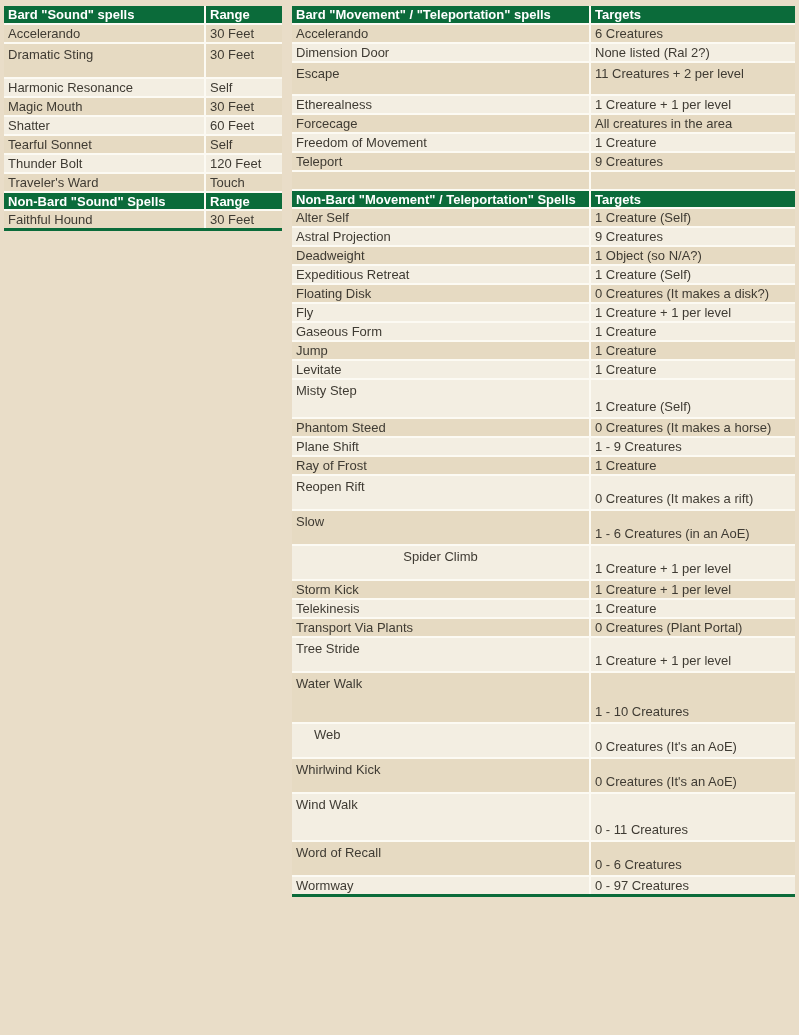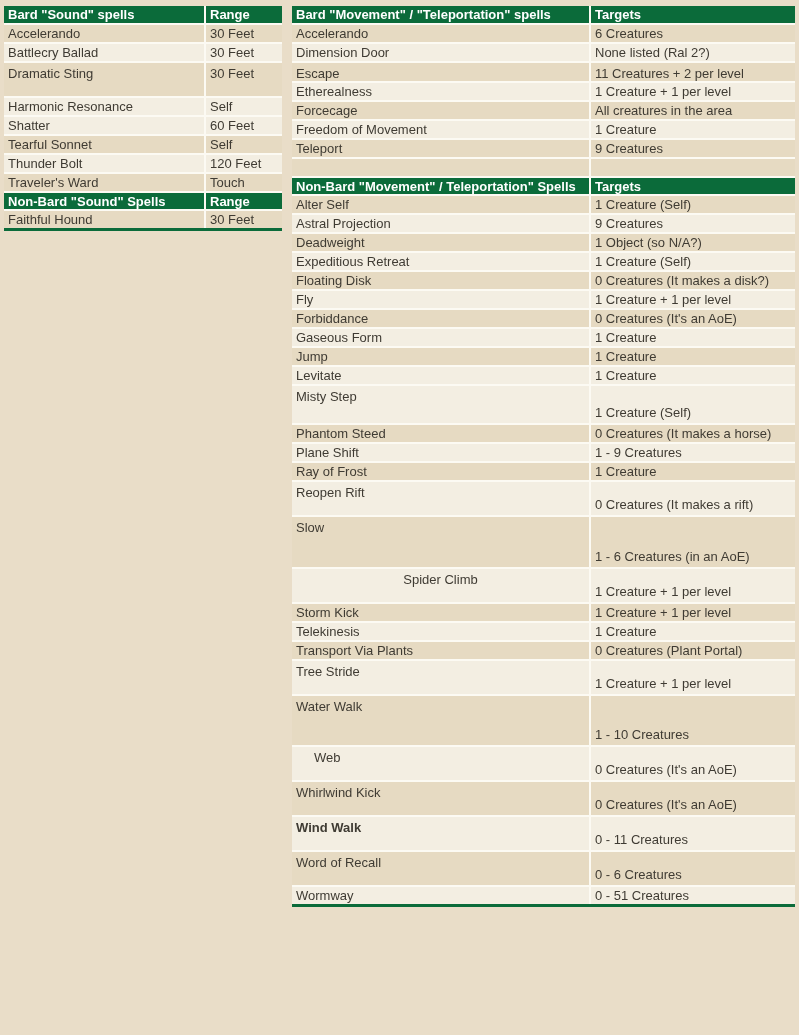--- a/index.html
+++ b/index.html
@@ -73,31 +73,31 @@
       </colgroup>
       <tbody>
           <tr>
             <th class="header-cell name-cell">Bard "Sound" spells</th>
             <th class="header-cell value-cell">Range</th>
           </tr>
           <tr class="row-dark">
             <td class="name-cell">Accelerando</td>
             <td class="value-cell">30 Feet</td>
           </tr>
-          <tr class="row-light">
-            <td class="name-cell">Battlecry Ballad</td>
-            <td class="value-cell">30 Feet</td>
-          </tr>
           <tr class="row-dark">
             <td class="name-cell vtop" style="height: 35px;">Dramatic Sting</td>
             <td class="value-cell vtop">30 Feet</td>
           </tr>
           <tr class="row-light">
             <td class="name-cell">Harmonic Resonance</td>
             <td class="value-cell">Self</td>
+          </tr>
+          <tr class="row-dark">
+            <td class="name-cell">Magic Mouth</td>
+            <td class="value-cell">30 Feet</td>
           </tr>
           <tr class="row-light">
             <td class="name-cell">Shatter</td>
             <td class="value-cell">60 Feet</td>
           </tr>
           <tr class="row-dark">
             <td class="name-cell">Tearful Sonnet</td>
             <td class="value-cell">Self</td>
           </tr>
           <tr class="row-light">
@@ -133,21 +133,21 @@
           </tr>
           <tr class="row-dark">
             <td class="name-cell">Accelerando</td>
             <td class="value-cell">6 Creatures</td>
           </tr>
           <tr class="row-light">
             <td class="name-cell">Dimension Door</td>
             <td class="value-cell">None listed (Ral 2?)</td>
           </tr>
           <tr class="row-dark">
-            <td class="name-cell vtop" style="height: 20px;">Escape</td>
+            <td class="name-cell vtop" style="height: 33px;">Escape</td>
             <td class="value-cell vtop">11 Creatures + 2 per level</td>
           </tr>
           <tr class="row-light">
             <td class="name-cell">Etherealness</td>
             <td class="value-cell">1 Creature + 1 per level</td>
           </tr>
           <tr class="row-dark">
             <td class="name-cell">Forcecage</td>
             <td class="value-cell">All creatures in the area</td>
           </tr>
@@ -184,24 +184,20 @@
             <td class="value-cell">1 Creature (Self)</td>
           </tr>
           <tr class="row-dark">
             <td class="name-cell">Floating Disk</td>
             <td class="value-cell">0 Creatures (It makes a disk?)</td>
           </tr>
           <tr class="row-light">
             <td class="name-cell">Fly</td>
             <td class="value-cell">1 Creature + 1 per level</td>
           </tr>
-          <tr class="row-dark">
-            <td class="name-cell">Forbiddance</td>
-            <td class="value-cell">0 Creatures (It's an AoE)</td>
-          </tr>
           <tr class="row-light">
             <td class="name-cell">Gaseous Form</td>
             <td class="value-cell">1 Creature</td>
           </tr>
           <tr class="row-dark">
             <td class="name-cell">Jump</td>
             <td class="value-cell">1 Creature</td>
           </tr>
           <tr class="row-light">
             <td class="name-cell">Levitate</td>
@@ -221,21 +217,21 @@
           </tr>
           <tr class="row-dark">
             <td class="name-cell">Ray of Frost</td>
             <td class="value-cell">1 Creature</td>
           </tr>
           <tr class="row-light">
             <td class="name-cell vtop" style="height: 35px;">Reopen Rift</td>
             <td class="value-cell vbottom">0 Creatures (It makes a rift)</td>
           </tr>
           <tr class="row-dark">
-            <td class="name-cell vtop" style="height: 52px;">Slow</td>
+            <td class="name-cell vtop" style="height: 35px;">Slow</td>
             <td class="value-cell vbottom">1 - 6 Creatures (in an AoE)</td>
           </tr>
           <tr class="row-light">
             <td class="name-cell vtop" style="height: 35px; text-align: center;">Spider Climb</td>
             <td class="value-cell vbottom">1 Creature + 1 per level</td>
           </tr>
           <tr class="row-dark">
             <td class="name-cell">Storm Kick</td>
             <td class="value-cell">1 Creature + 1 per level</td>
           </tr>
@@ -257,28 +253,28 @@
           </tr>
           <tr class="row-light">
             <td class="name-cell vtop" style="height: 35px; padding-left: 22px;">Web</td>
             <td class="value-cell vbottom">0 Creatures (It's an AoE)</td>
           </tr>
           <tr class="row-dark">
             <td class="name-cell vtop" style="height: 35px;">Whirlwind Kick</td>
             <td class="value-cell vbottom">0 Creatures (It's an AoE)</td>
           </tr>
           <tr class="row-light">
-            <td class="name-cell vtop" style="height: 35px; font-weight: bold;">Wind Walk</td>
+            <td class="name-cell vtop" style="height: 48px;">Wind Walk</td>
             <td class="value-cell vbottom">0 - 11 Creatures</td>
           </tr>
           <tr class="row-dark">
             <td class="name-cell vtop" style="height: 35px;">Word of Recall</td>
             <td class="value-cell vbottom">0 - 6 Creatures</td>
           </tr>
           <tr class="row-light">
             <td class="name-cell">Wormway</td>
-            <td class="value-cell">0 - 51 Creatures</td>
+            <td class="value-cell">0 - 97 Creatures</td>
           </tr>
         </tbody>
     </table>
   </div>
 
 </div>
 
 </body></html>

